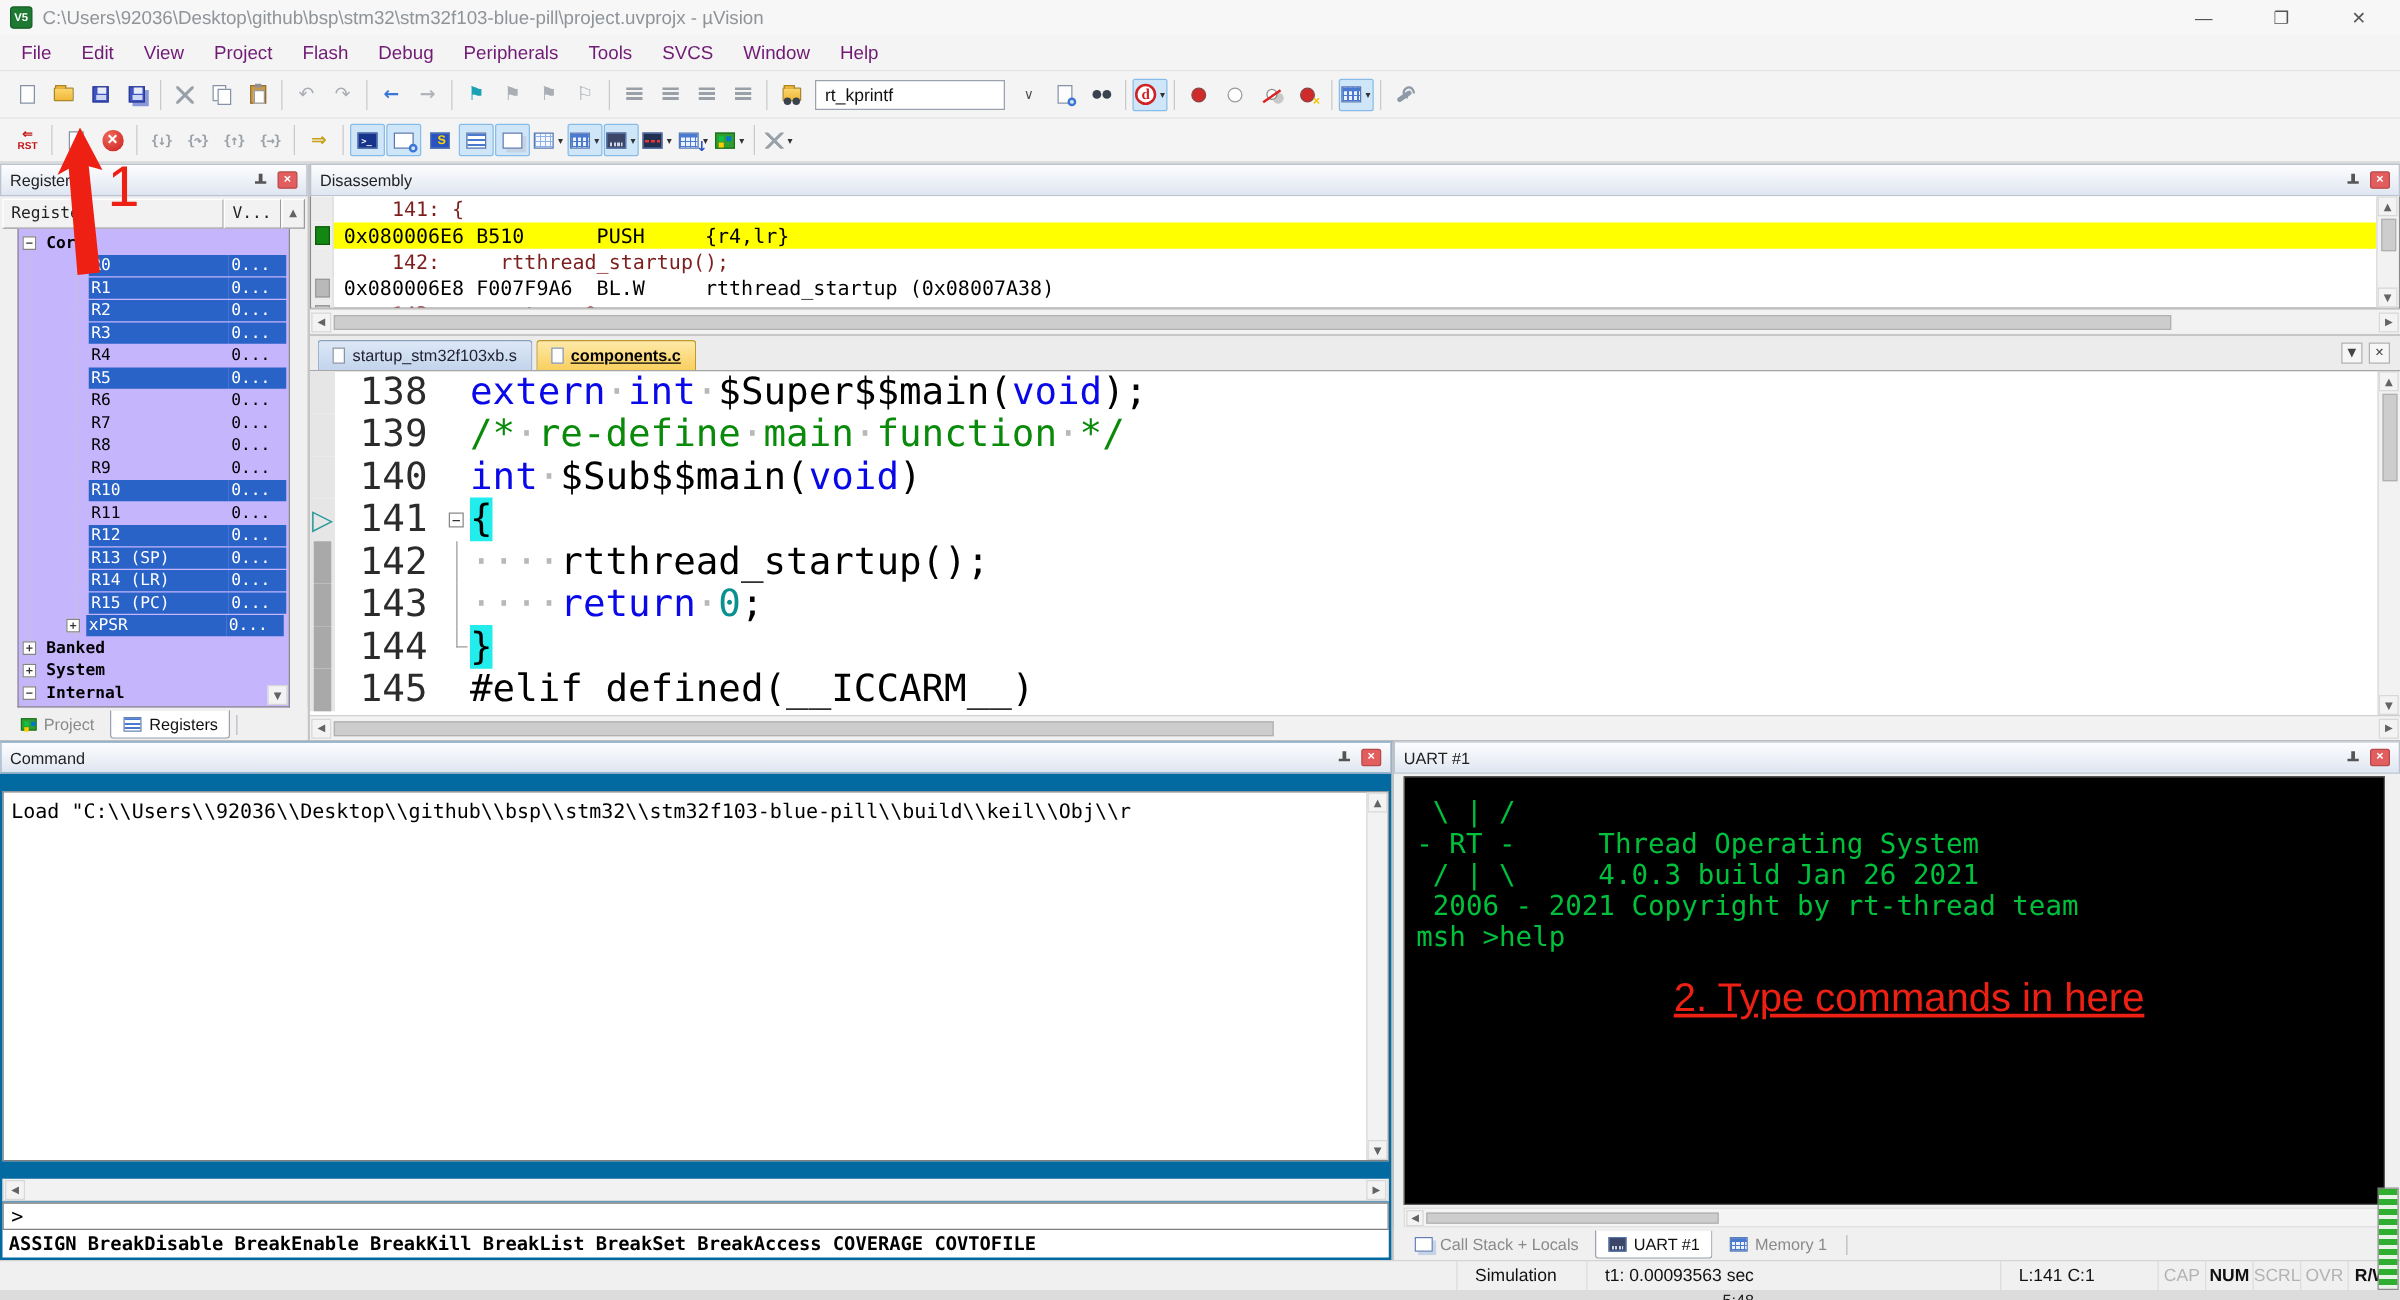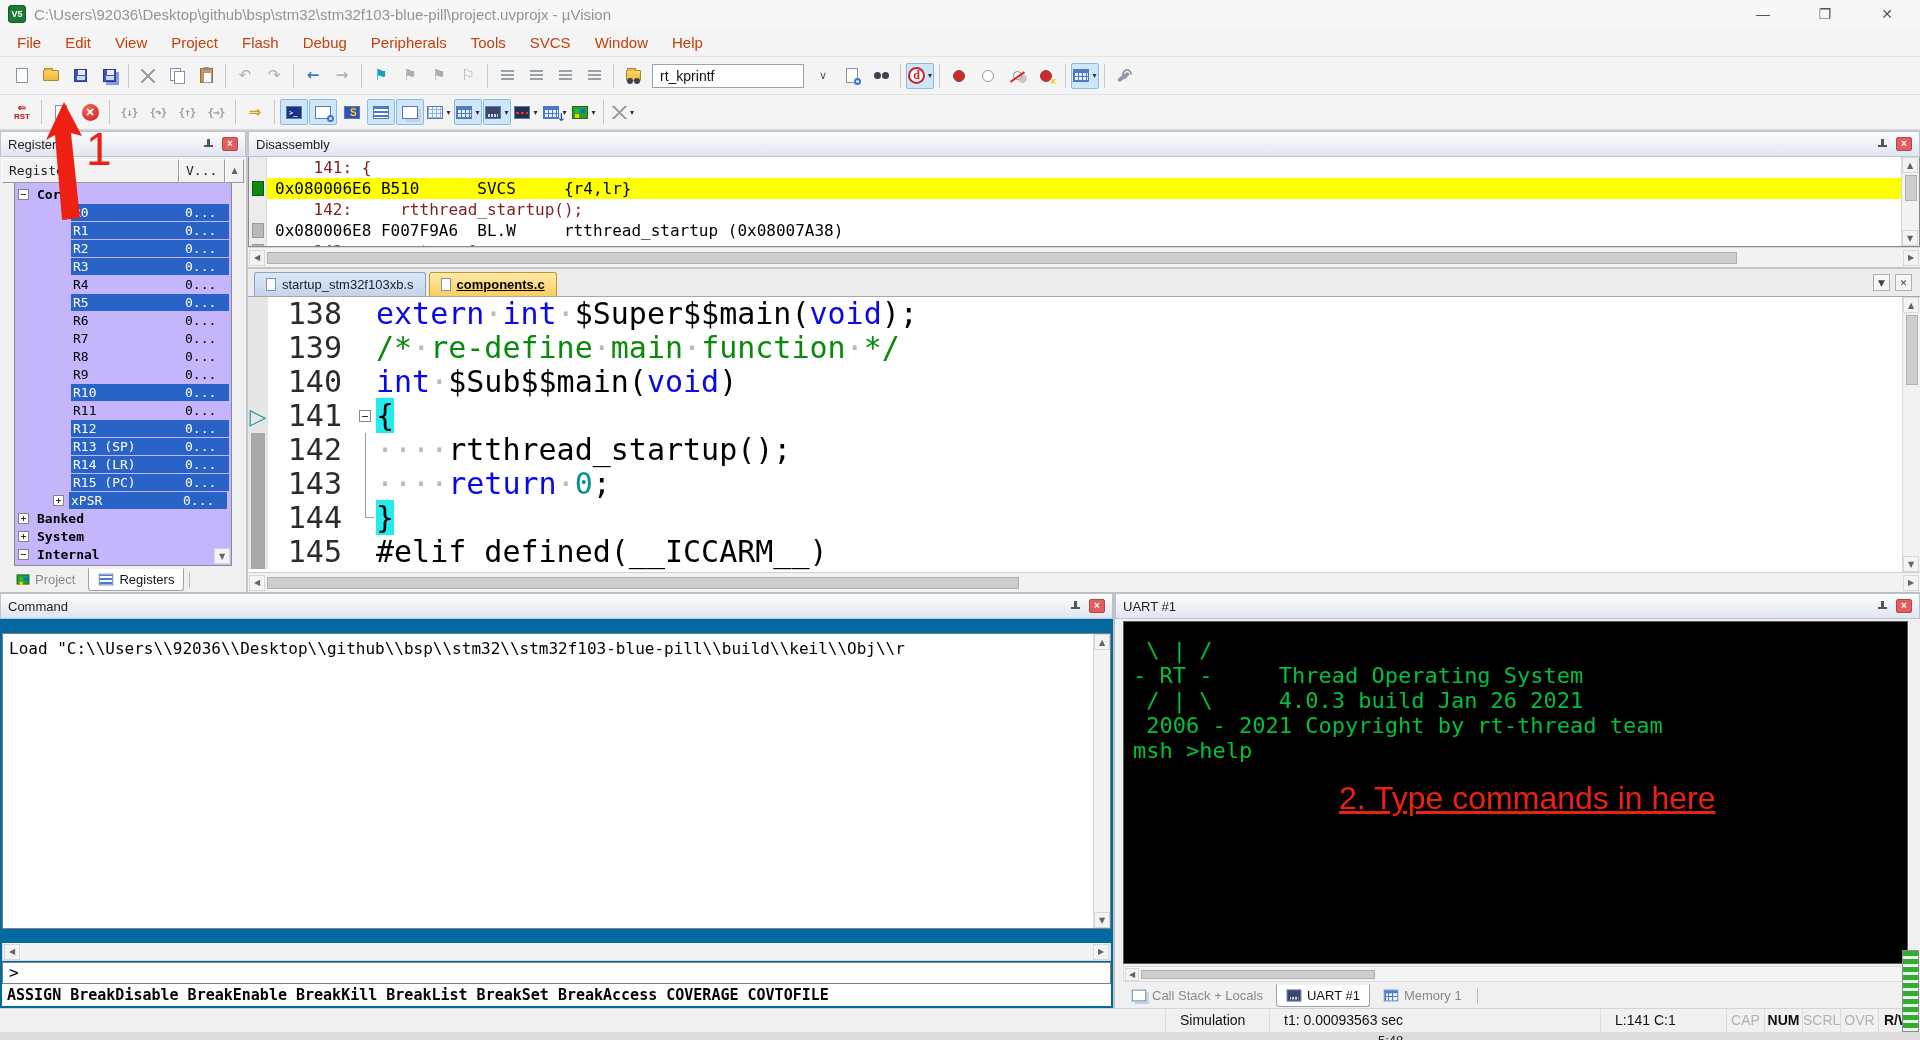--- a/index.html
+++ b/index.html
@@ -8,21 +8,21 @@
 
 .titlebar{height:28px;display:flex;align-items:center;background:#f7f7f7;padding:0 8px;gap:8px}
 .appicon{width:18px;height:18px;background:#1e7a33;border:1px solid #135c24;border-radius:3px;color:#fff;font:bold 9px/16px "Liberation Sans",sans-serif;text-align:center;flex:none}
 .appicon::after{content:"V5"}
 .title{color:#8f9499;font-size:15px;flex:1;white-space:nowrap;overflow:hidden}
 .winctl{display:flex;gap:40px;margin-right:14px;color:#555;font-size:14px}
 .wbtn{width:22px;text-align:center;cursor:default}
 .wmin::before{content:"—"}.wmax::before{content:"❐"}.wclose::before{content:"✕"}
 
 .menubar{height:29px;display:flex;align-items:center;background:#f4f4f4;border-bottom:1px solid #e3e3e3;padding:0 6px;gap:2px}
-.mi{padding:4px 11px;font-size:15px;color:#c2410c}
+.mi{padding:4px 11px;font-size:15px;color:#701a75}
 
 .tbar{height:38px;display:flex;align-items:center;background:#f4f4f4;padding:0 8px;border-bottom:1px solid #e2e2e2;gap:1px}
 .tbar.tb2{height:35px;border-bottom:1px solid #d6d6d6}
 .tb{min-width:28px;height:26px;display:flex;align-items:center;justify-content:center;position:relative;border:1px solid transparent;border-radius:2px;flex:none}
 .tb.active{background:#cfe6f8;border-color:#88bce8}
 .dd{font-size:8px;color:#333;margin-left:3px;font-family:"DejaVu Sans",sans-serif}
 .sep{width:1px;height:24px;background:#c9c9c9;margin:0 4px;flex:none}
 .findwrap{display:flex;align-items:center;margin:0 4px;flex:none}
 .findinput{width:152px;height:24px;border:1px solid #9aa2ae;font:14px "Liberation Sans",sans-serif;padding:0 7px;color:#111;background:#fff}
 
@@ -543,21 +543,21 @@
         <div class="discontent">
           <div class="dislines" id="dislines">
               <div class="dline src">
                 <span class="dgut"></span>
                 <span class="dbody">    141: {</span>
               </div>
               <div class="dline asm cur">
                 <span class="dgut">
                   <span class="blkg"></span>
                 </span>
-                <span class="dbody">0x080006E6 B510      SVCS     {r4,lr}</span>
+                <span class="dbody">0x080006E6 B510      PUSH     {r4,lr}</span>
               </div>
               <div class="dline src">
                 <span class="dgut"></span>
                 <span class="dbody">    142:     rtthread_startup();</span>
               </div>
               <div class="dline asm">
                 <span class="dgut">
                   <span class="blky"></span>
                 </span>
                 <span class="dbody">0x080006E8 F007F9A6  BL.W     rtthread_startup (0x08007A38)</span>

